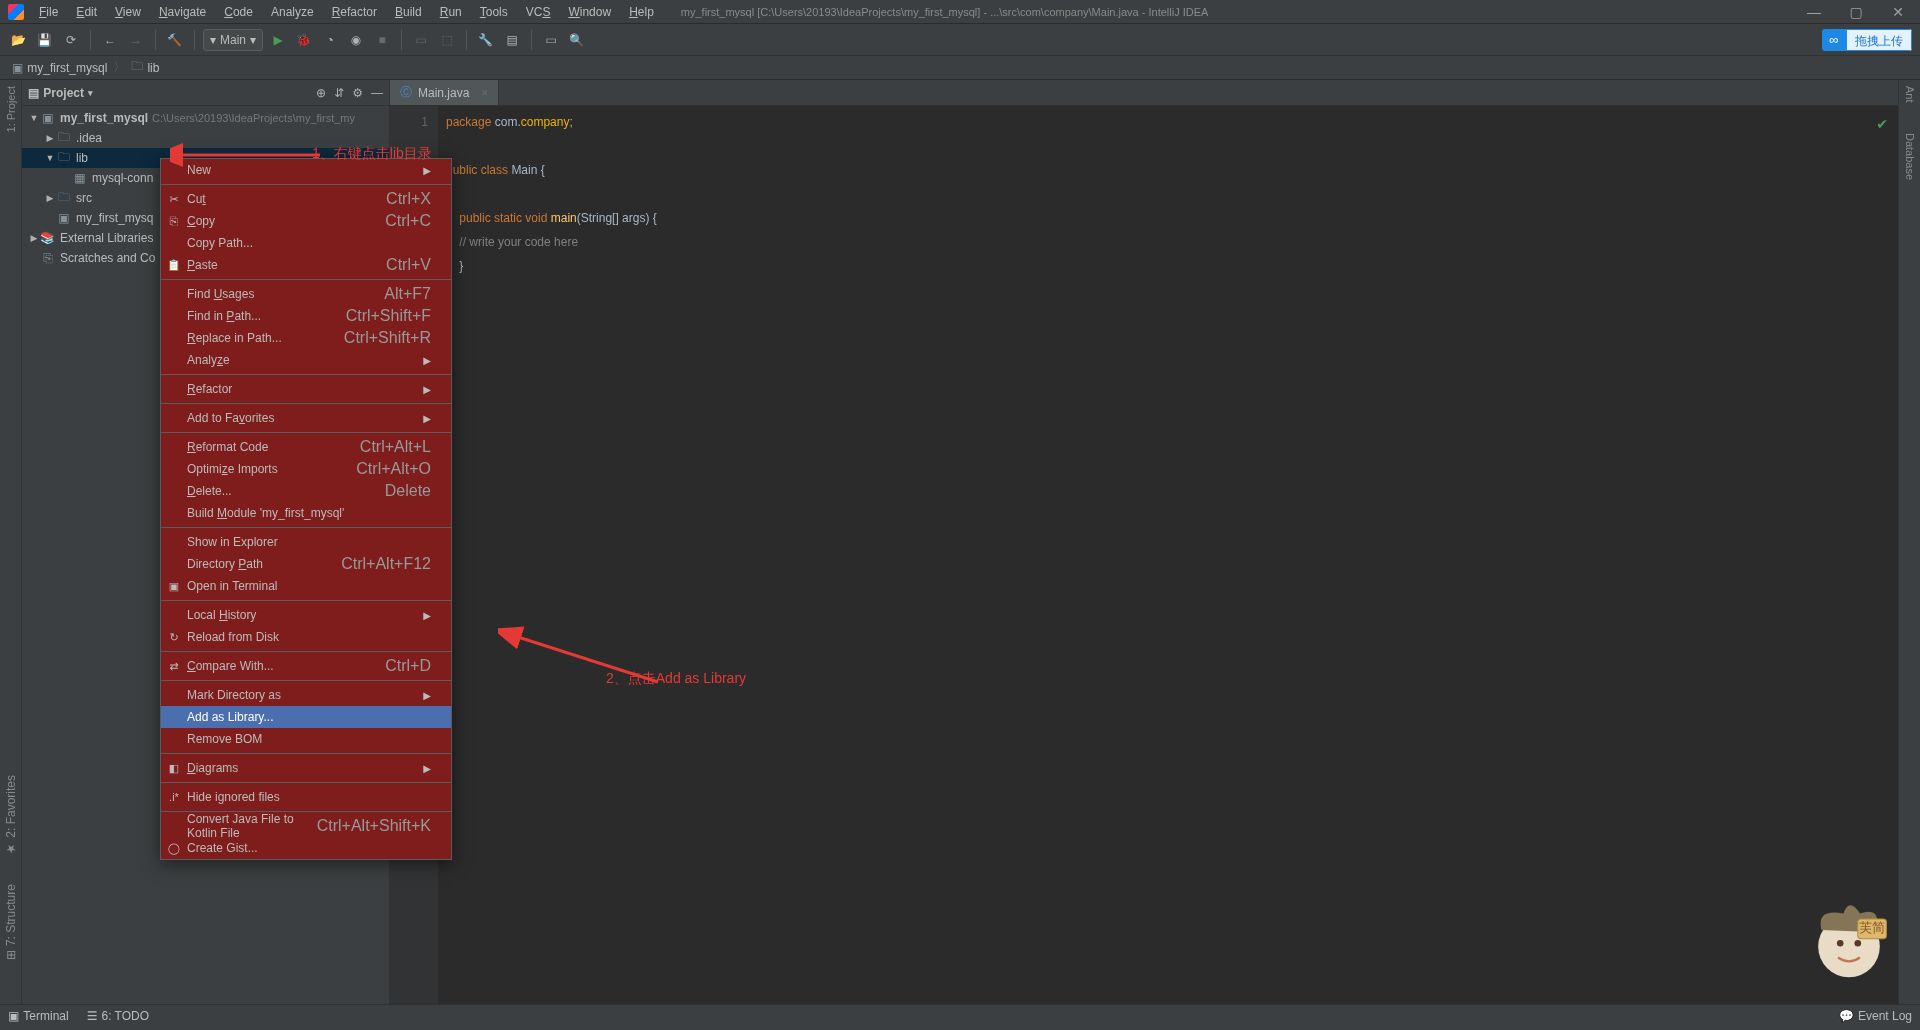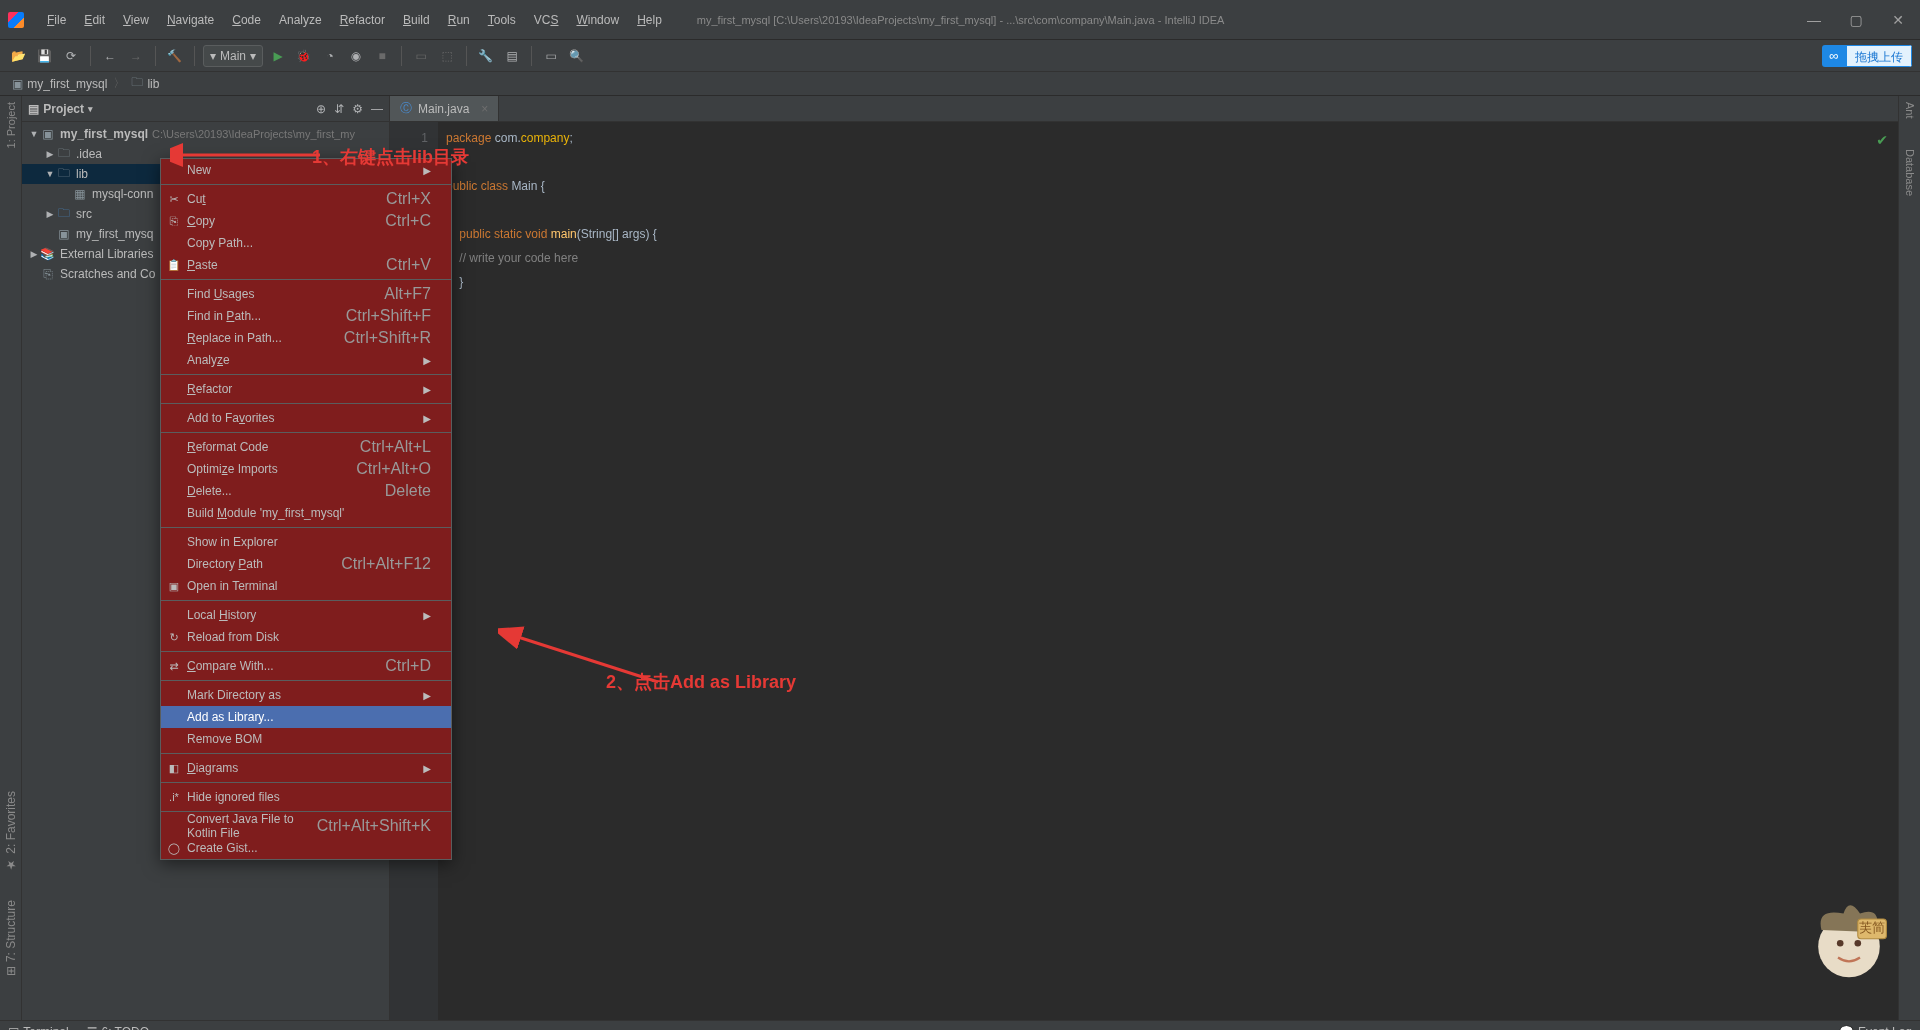--- a/index.html
+++ b/index.html
@@ -1,20 +1,20 @@
 <!DOCTYPE html>
 <html><head>
 <meta charset="utf-8">
 <style>
 * { margin: 0; padding: 0; box-sizing: border-box; font-family: "Segoe UI", Arial, sans-serif; font-size: 12px; }
 body { background: #3c3f41; color: #bbbbbb; width: 1920px; height: 1030px; overflow: hidden; position: relative; }
 .u { text-decoration: underline; }
 
 
-.titlebar { height: 40px; background: #3c3f41; display: flex; align-items: center; padding: 0 8px; border-bottom: 1px solid #2b2b2b; gap: 8px; }
+.titlebar { height: 24px; background: #3c3f41; display: flex; align-items: center; padding: 0 8px; border-bottom: 1px solid #2b2b2b; }
 .titlebar .ij-logo { width: 16px; height: 16px; background: linear-gradient(135deg,#fe315d 0%,#fe315d 33%,#087cfa 33%,#087cfa 66%,#fd8c2a 66%); border-radius: 2px; margin-right: 8px; }
 .menubar { display: flex; gap: 4px; }
 .menubar-item { padding: 3px 7px; cursor: default; }
 .title-text { margin-left: 20px; color: #8a8a8a; font-size: 11px; }
 .win-ctrls { margin-left: auto; display: flex; gap: 14px; color: #a0a0a0; }
 .win-ctrls span { width: 28px; text-align: center; font-size: 14px; }
 
 
 .toolbar { height: 32px; background: #3c3f41; display: flex; align-items: center; padding: 0 8px; gap: 4px; border-bottom: 1px solid #323232; }
 .tb-btn { width: 22px; height: 22px; display: flex; align-items: center; justify-content: center; color: #afb1b3; }
@@ -77,21 +77,21 @@
 
 .ctxmenu { position: absolute; top: 158px; left: 160px; width: 292px; background: #7f1d1d; border: 1px solid #5a5d5e; box-shadow: 0 4px 16px rgba(0,0,0,0.5); color: #bbbbbb; z-index: 100; }
 .ctx-row { height: 22px; display: flex; align-items: center; padding: 0 20px 0 26px; position: relative; }
 .ctx-row.hl { background: #4b6eaf; color: #fff; align-items: center; }
 .ctx-row .sc { margin-left: auto; color: #999; font-size: 16px; }
 .ctx-row .sub { margin-left: auto; font-size: 10px; }
 .ctx-row .ico { position: absolute; left: 6px; width: 14px; text-align: center; font-size: 11px; }
 .ctx-sep { height: 1px; background: #5a5d5e; margin: 3px 0; }
 
 
-.anno { position: absolute; color: #e53935; font-weight: bold; font-size: 18px; z-index: 200; pointer-events: none; }
+.anno { position: absolute; color: #e53935; font-weight: normal; font-size: 14px; z-index: 200; pointer-events: none; }
 .arrow1 { position: absolute; z-index: 199; }
 .arrow2 { position: absolute; z-index: 199; }
 .sb-item { display: flex; align-items: center; gap: 4px; }
 
 
 .bottom-tabs { height: 22px; background: #3c3f41; border-top: 1px solid #323232; display: flex; align-items: center; padding: 0 8px; gap: 18px; font-size: 11px; }
 .bottom-tabs .r { margin-left: auto; }
 
 
 .left-bottom { position: absolute; left:0; bottom: 44px; width:22px; display:flex; flex-direction:column; align-items:center; gap:28px; }

